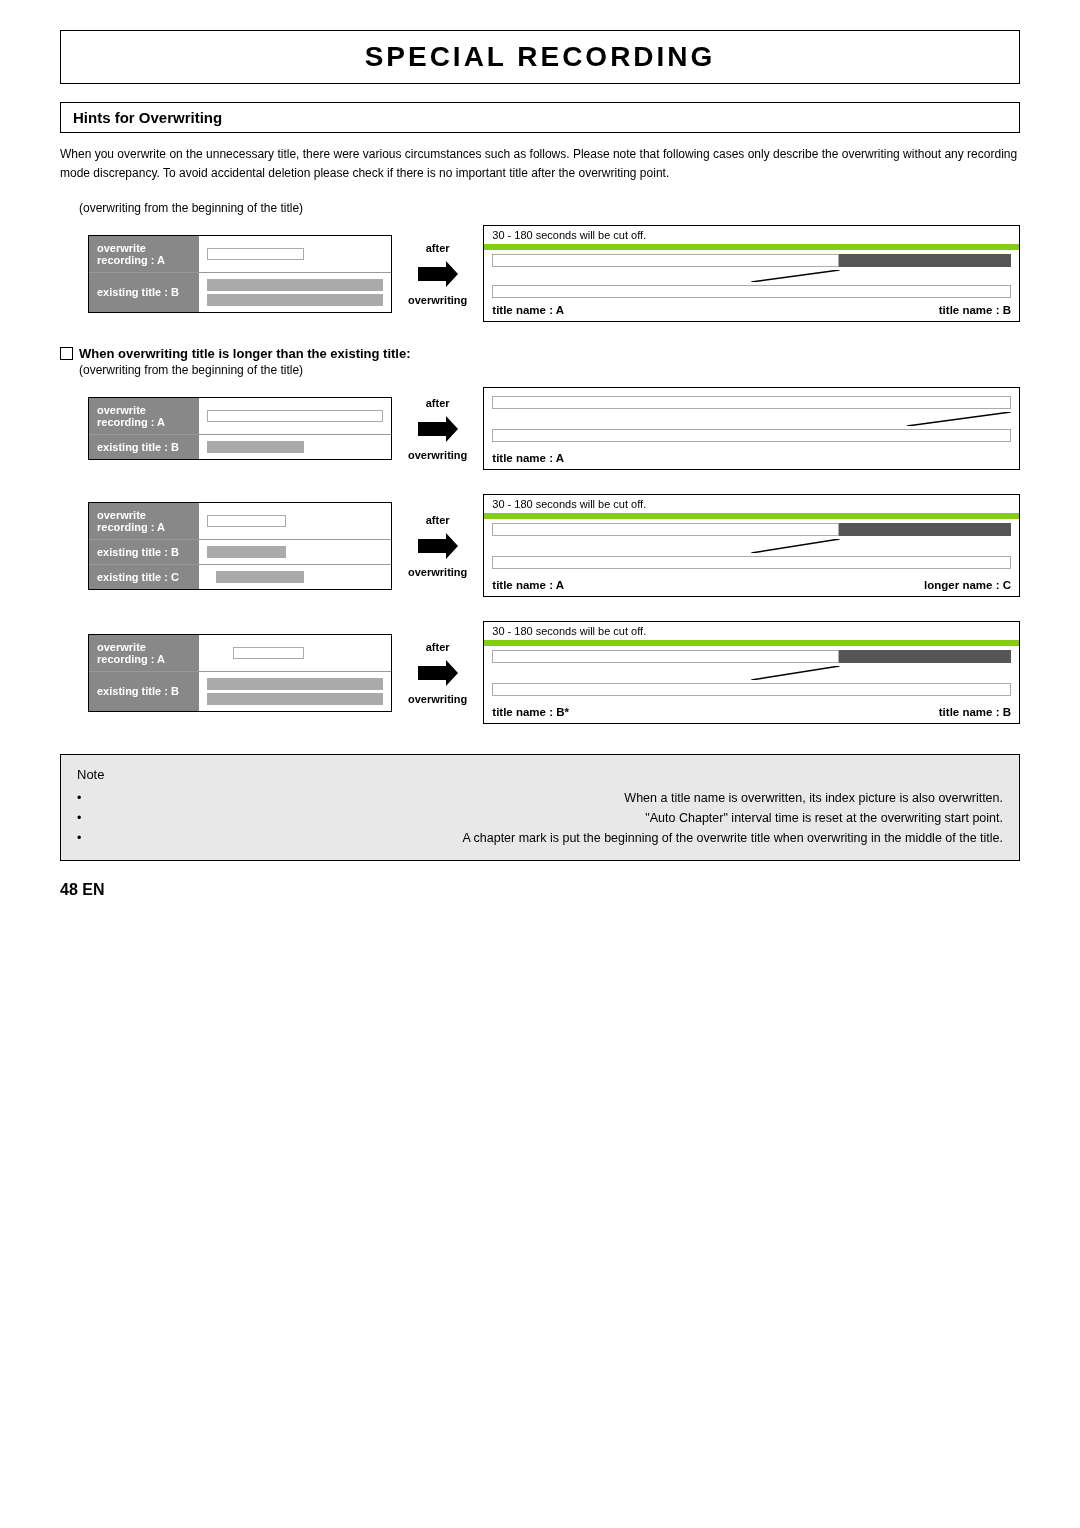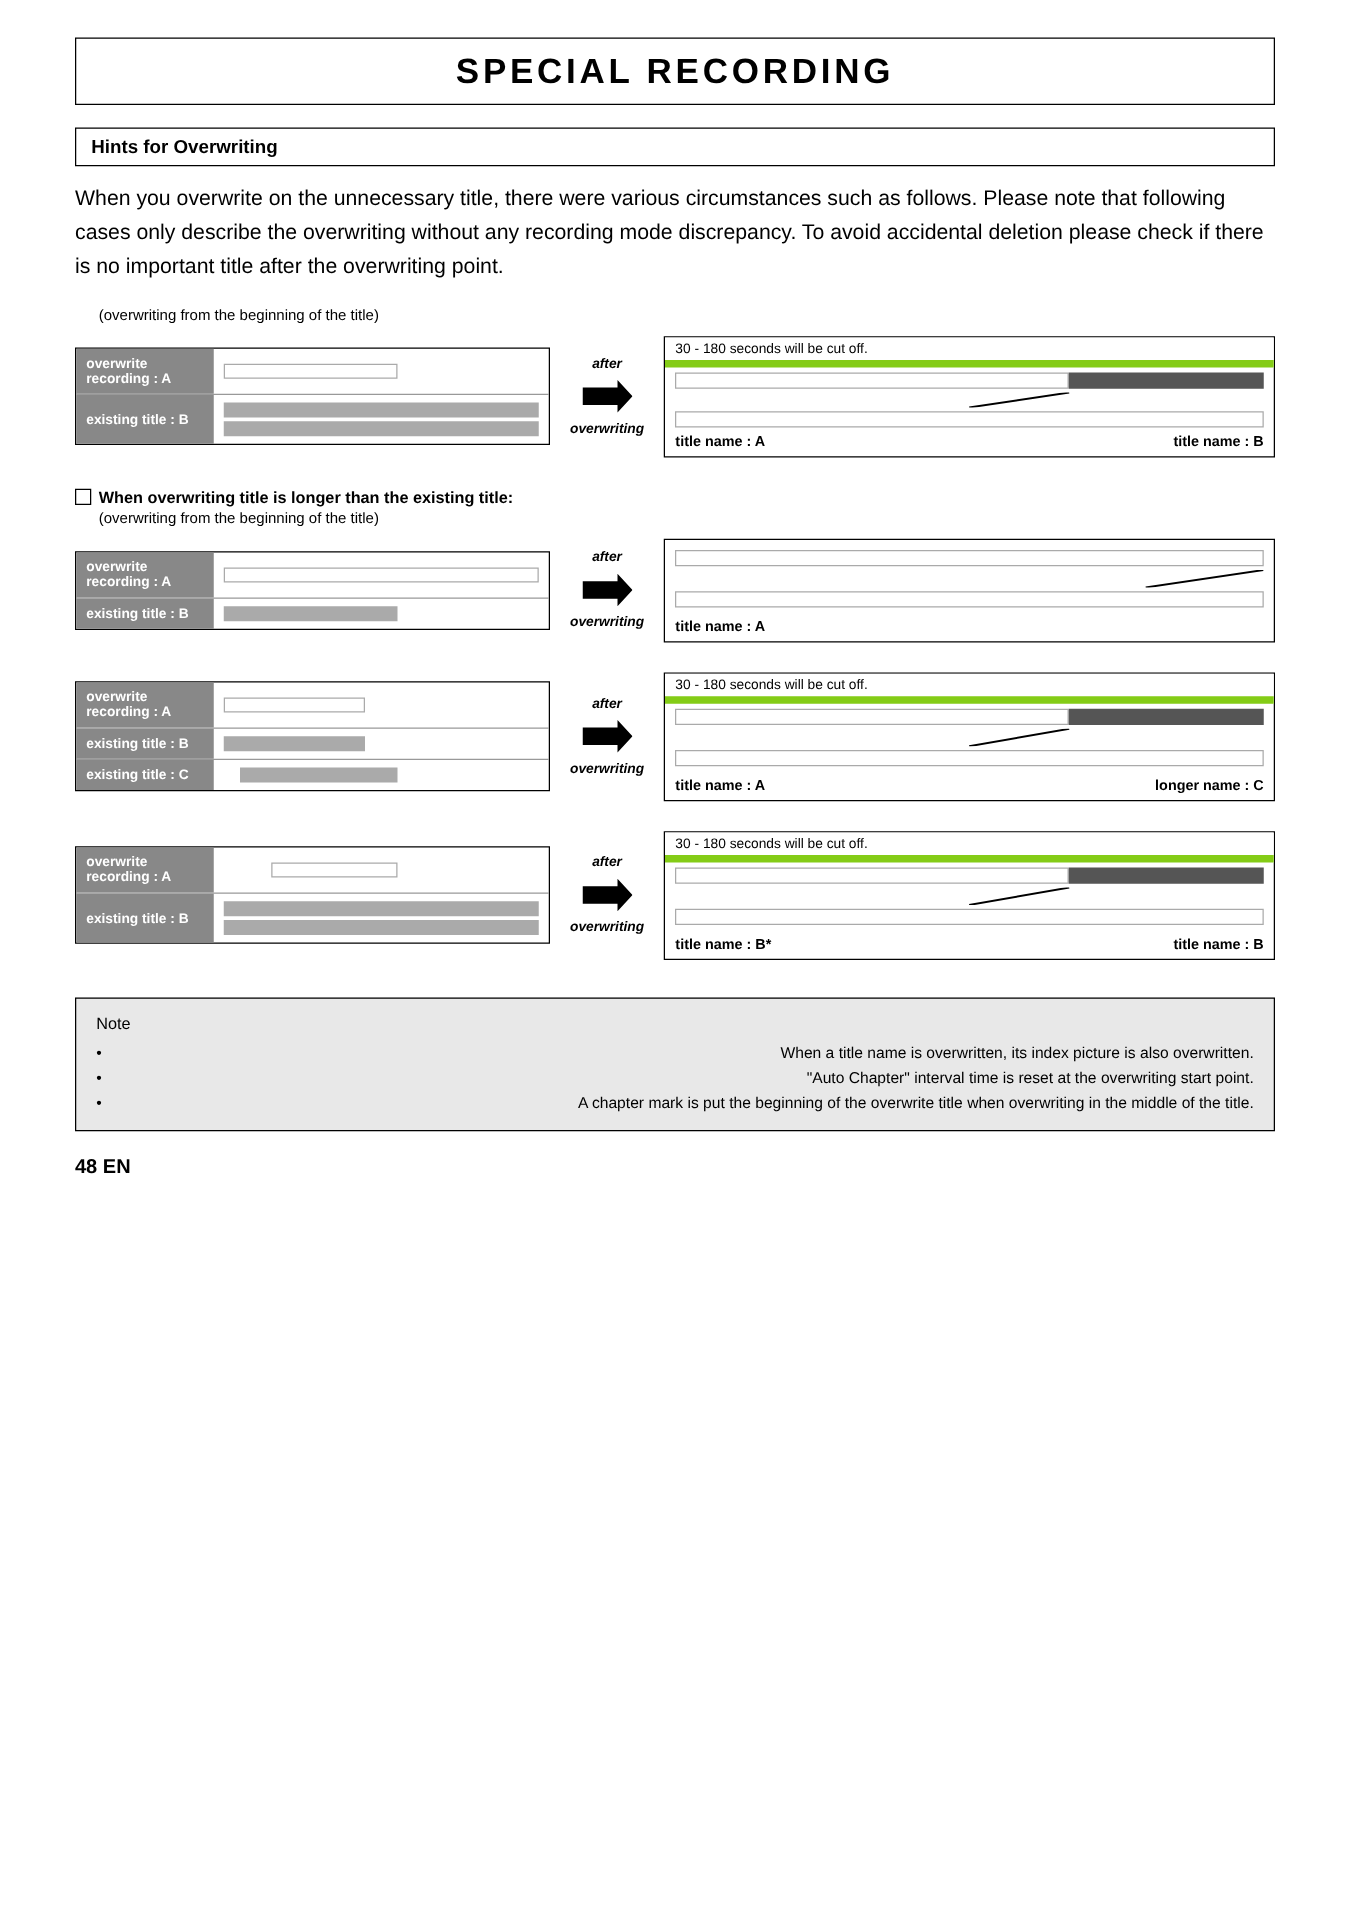--- a/index.html
+++ b/index.html
@@ -23,21 +23,21 @@
     }
     .section-title {
       font-size: 15px;
       font-weight: bold;
       border: 1.5px solid #000;
       padding: 6px 12px;
       margin-bottom: 12px;
       background: #fff;
     }
     .intro-text {
-      font-size: 17px;
+      font-size: 12px;
       line-height: 1.6;
       margin-bottom: 18px;
     }
     .scenario-title {
       font-size: 13px;
       font-weight: bold;
       margin-bottom: 2px;
       display: flex;
       align-items: center;
       gap: 6px;
@@ -55,23 +55,24 @@
       margin-bottom: 10px;
       margin-left: 19px;
     }
     .diagram-row {
       display: flex;
       align-items: center;
       gap: 16px;
       margin-bottom: 24px;
     }
     .diagram-left {
-      width: 380px;
+      width: 304px;
       flex-shrink: 0;
       border: 1.5px solid #000;
+      margin-left: 28px;
     }
     .diagram-left-row {
       display: flex;
       border-bottom: 1px solid #999;
     }
     .diagram-left-row:last-child {
       border-bottom: none;
     }
     .row-label {
       background: #888;
@@ -193,21 +194,20 @@
       width: 100%;
       justify-content: space-between;
     }
     .overwrite-arrow {
       display: flex;
       flex-direction: column;
       align-items: center;
       justify-content: center;
       gap: 2px;
       flex-shrink: 0;
-      font-style: italic;
     }
     .arrow-svg {
       width: 40px;
       height: 36px;
     }
   </style>
 </head>
 <body>
 
 <h1 class="page-title">SPECIAL RECORDING</h1>

